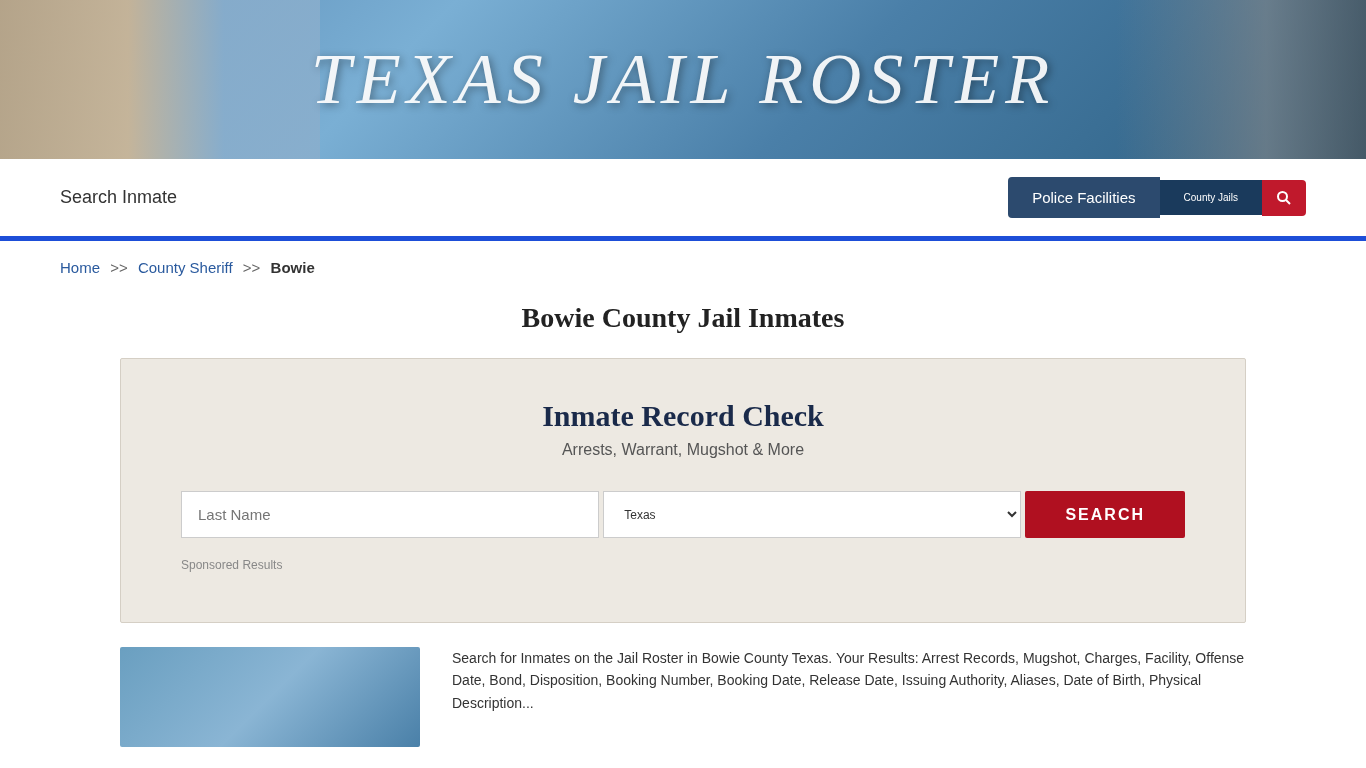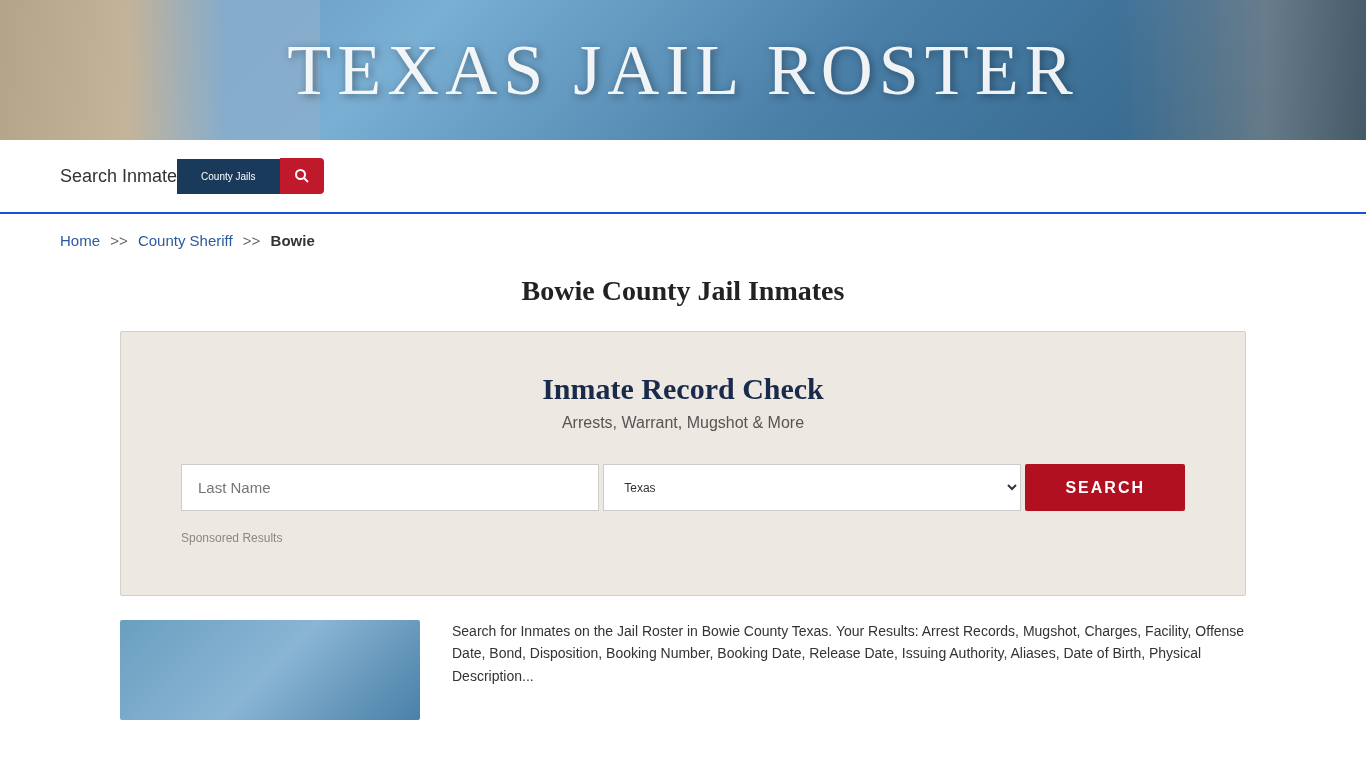--- a/index.html
+++ b/index.html
@@ -1,27 +1,28 @@
 <!DOCTYPE html>
 <html><head>
   <meta charset="utf-8">
   <style>
     * { margin: 0; padding: 0; box-sizing: border-box; }
     body { font-family: Georgia, 'Times New Roman', serif; background: #fff; width: 1366px; min-height: 768px; overflow-x: hidden; }
 
     
     #header-banner {
       width: 1366px;
-      height: 140px;
+      height: 159px;
       background: linear-gradient(135deg, #5a8ab5 0%, #7aafd4 30%, #4a7fa8 60%, #2c5f82 100%);
       position: relative;
       overflow: hidden;
       display: flex;
       align-items: center;
       justify-content: center;
+      font-style: italic;
     }
     #header-banner .capitol-bg {
       position: absolute;
       left: 0; top: 0; bottom: 0;
       width: 320px;
       background: linear-gradient(to right, #c4a882 0%, #d4b892 40%, #8aaecc 70%);
       opacity: 0.85;
     }
     #header-banner .keys-bg {
       position: absolute;
@@ -40,22 +41,23 @@
       text-shadow: 2px 2px 8px rgba(0,0,0,0.4);
       font-weight: normal;
     }
 
     
     #nav-bar {
       width: 1366px;
       padding: 18px 60px;
       display: flex;
       align-items: center;
+      justify-content: space-between;
       background: #fff;
-      border-bottom: 2px solid #1d4ed8;
+      border-bottom: 5px solid #1d4ed8;
     }
     #nav-bar .search-inmate-label {
       font-size: 18px;
       color: #333;
       font-family: Arial, sans-serif;
     }
     #nav-bar .nav-right {
       display: flex;
       align-items: center;
       gap: 0;
@@ -235,20 +237,21 @@
   <div class="capitol-bg"></div>
   <div class="keys-bg"></div>
   <div class="banner-title">
     <span>TEXAS JAIL ROSTER</span>
   </div>
 </div>
 
 <div id="nav-bar">
   <span class="search-inmate-label">Search Inmate</span>
   <div class="nav-right">
+    <button class="btn-police">Police Facilities</button>
     <button class="btn-county">County Jails</button>
     <button class="search-icon-btn">
       <svg width="16" height="16" viewBox="0 0 16 16" fill="white">
         <circle cx="6.5" cy="6.5" r="4.5" stroke="white" stroke-width="2" fill="none"></circle>
         <line x1="10" y1="10" x2="14" y2="14" stroke="white" stroke-width="2"></line>
       </svg>
     </button>
   </div>
 </div>
 

